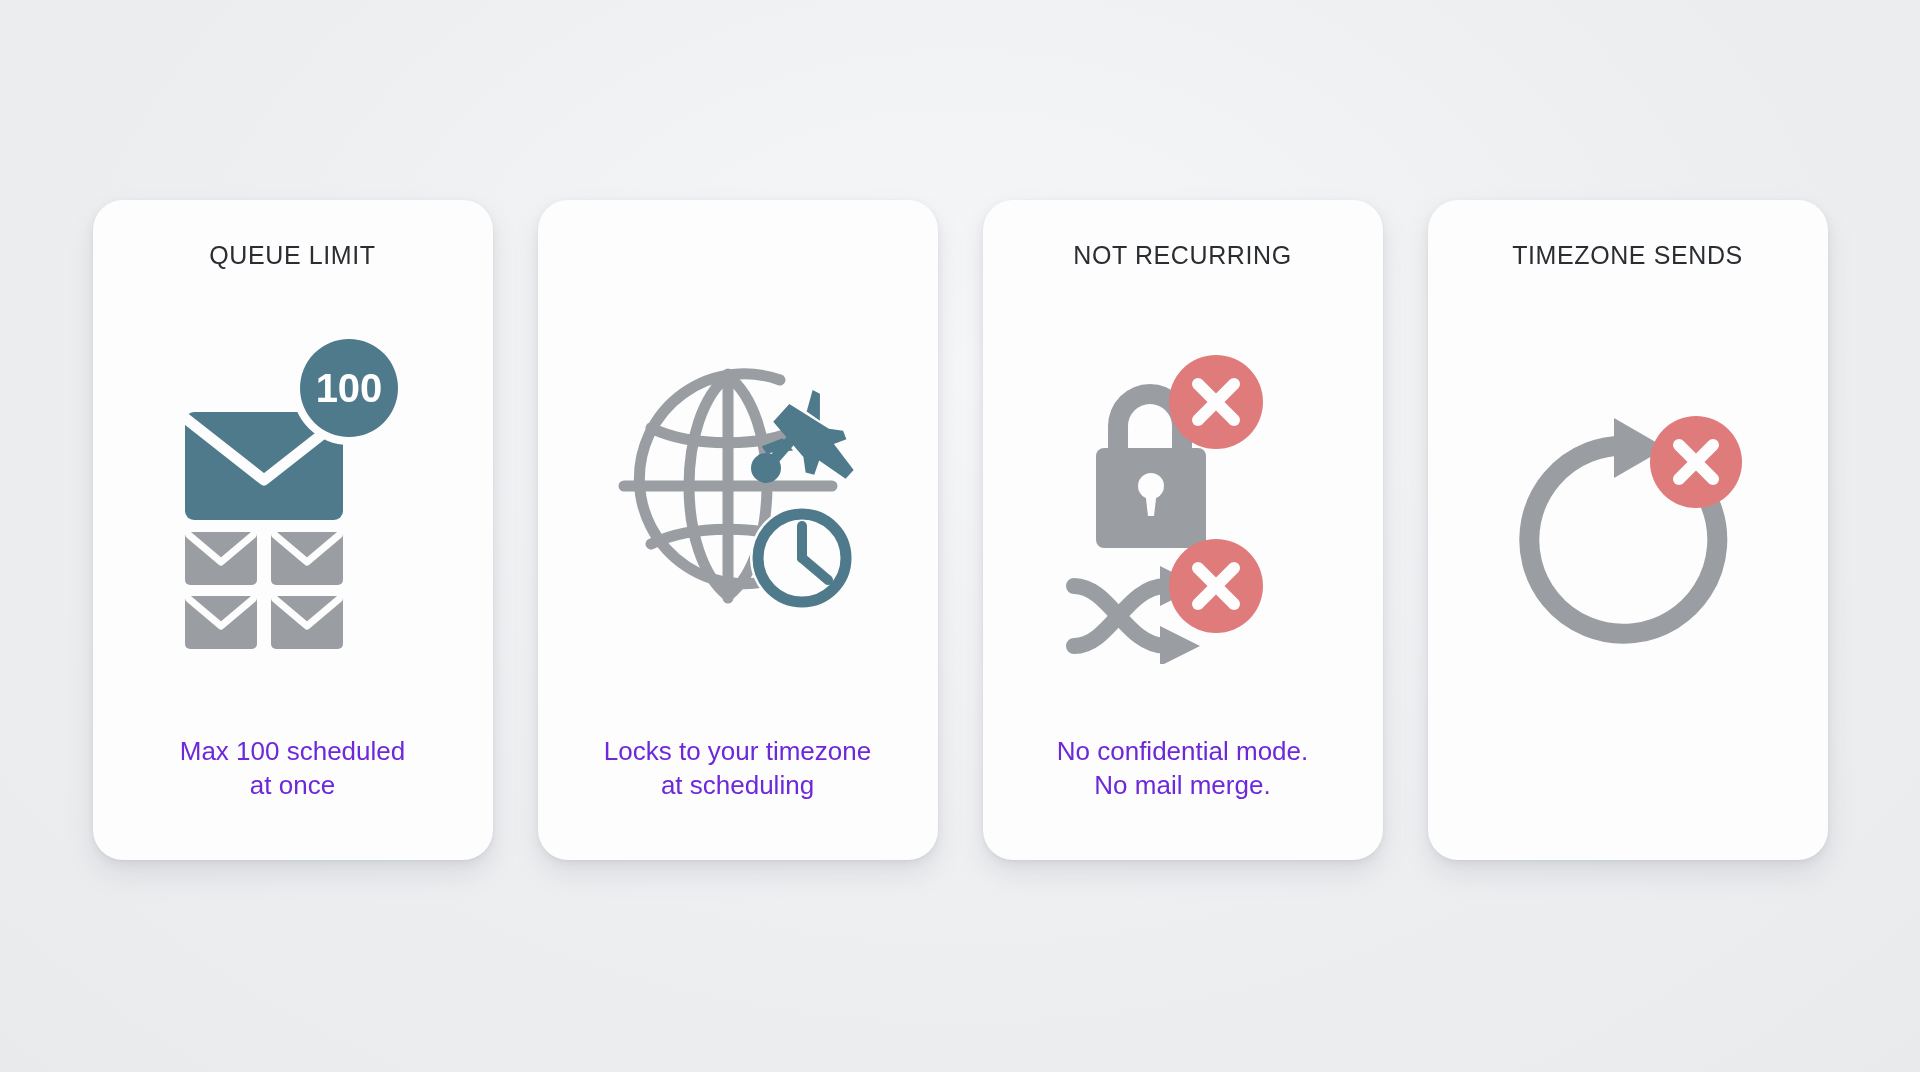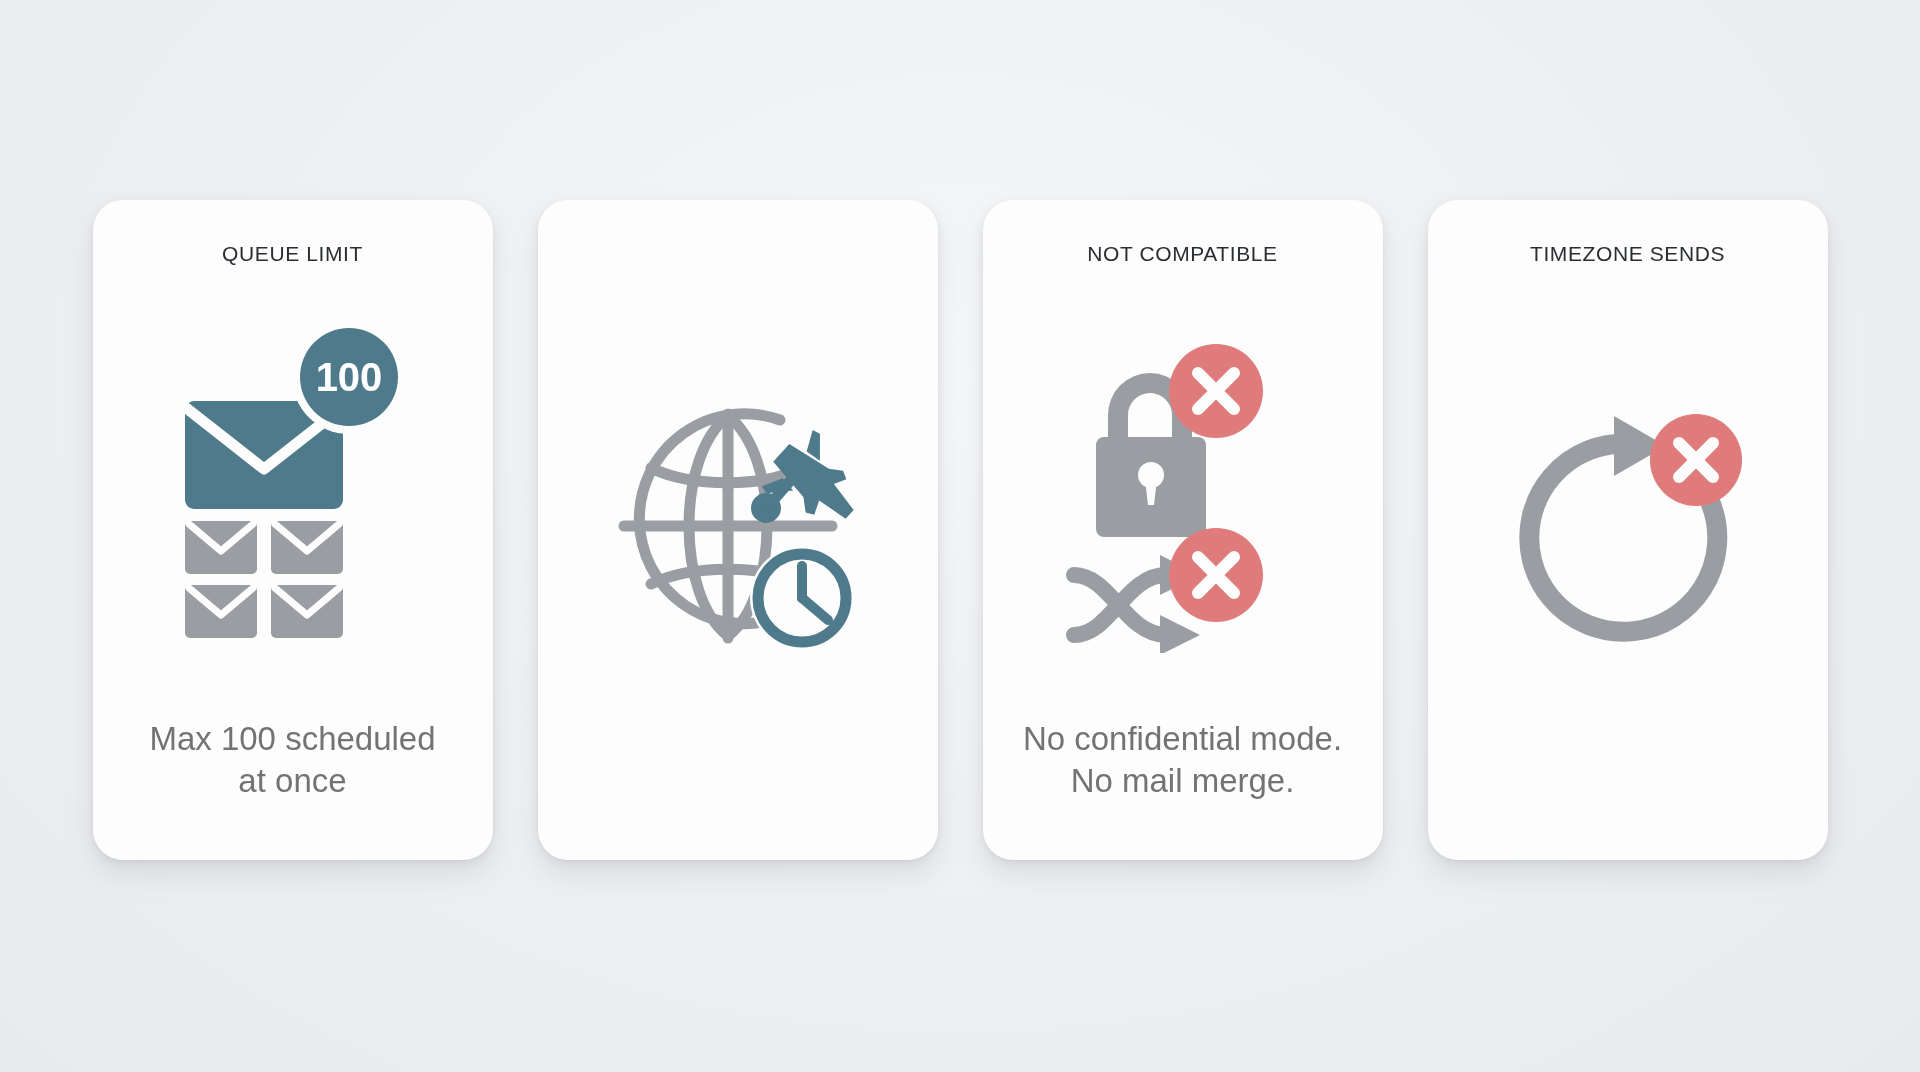--- a/index.html
+++ b/index.html
@@ -41,43 +41,43 @@
       0 3px 8px rgba(120,125,135,0.10),
       0 1px 2px rgba(120,125,135,0.08);
     display: flex;
     flex-direction: column;
     align-items: center;
     padding: 42px 22px 44px 22px;
     position: relative;
   }
 
   .card-title {
-    font-size: 21px;
+    font-size: 25px;
     font-weight: 400;
     letter-spacing: 0.6px;
     color: #2a2d31;
     text-align: left;
     line-height: 1.1;
     white-space: nowrap;
   }
 
   .icon-zone {
     flex: 1 1 auto;
     width: 100%;
     display: flex;
     align-items: center;
     justify-content: center;
     padding-bottom: 6px;
     text-align: center;
   }
 
   .card-caption {
-    font-size: 33px;
+    font-size: 26px;
     font-weight: 400;
-    color: #737373;
+    color: #6d28d9;
     text-align: center;
     line-height: 1.28;
     white-space: pre-line;
     padding-bottom: 14px;
   }
 </style>
 </head>
 <body>
 
 <div id="cards-row">
@@ -155,24 +155,26 @@
 
         <g>
           <circle cx="214" cy="222" r="52" fill="#fdfdfd"></circle>
           <circle cx="214" cy="222" r="44" fill="none" stroke="#4E7A8B" stroke-width="11"></circle>
           <line x1="214" y1="222" x2="214" y2="190" stroke="#4E7A8B" stroke-width="10" stroke-linecap="round"></line>
           <line x1="214" y1="222" x2="240" y2="244" stroke="#4E7A8B" stroke-width="10" stroke-linecap="round"></line>
         </g>
       </svg>
     </div>
 
-  </div>
-
-  <div class="card">
-    <div class="card-title">NOT COMPATIBLE</div>
+    <div class="card-caption">Locks to your timezone
+at scheduling</div>
+  </div>
+
+  <div class="card">
+    <div class="card-title">NOT RECURRING</div>
 
     <div class="icon-zone">
       <svg width="270" height="330" viewBox="0 0 270 330">
 
         <g fill="#9a9ea3">
           <path d="M60 92 A42 42 0 0 1 144 92 L144 118 L124 118 L124 92 A22 22 0 0 0 80 92 L80 118 L60 118 Z"></path>
           <rect x="48" y="114" width="110" height="100" rx="8"></rect>
           <circle cx="103" cy="152" r="13" fill="#fdfdfd"></circle>
           <path d="M97 156 L109 156 L106 182 L100 182 Z" fill="#fdfdfd"></path>
         </g>

